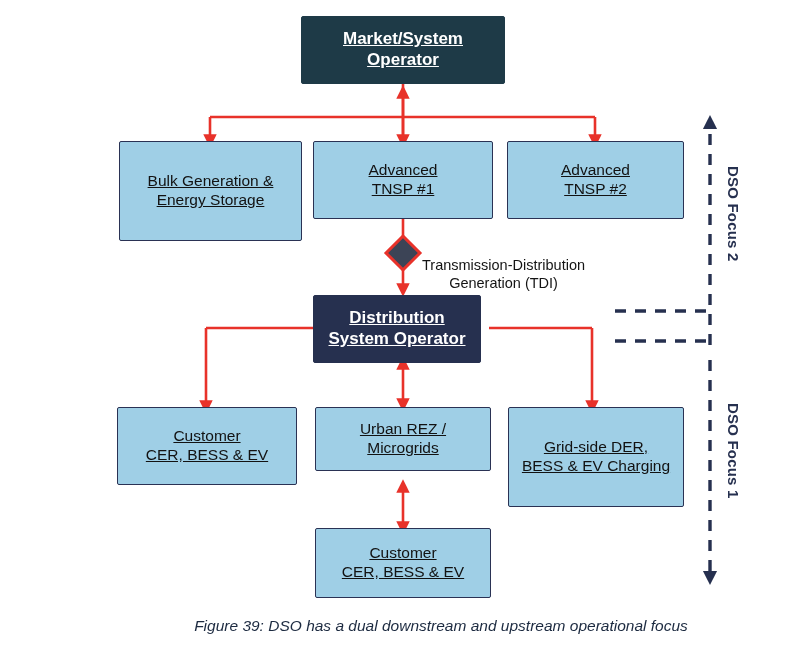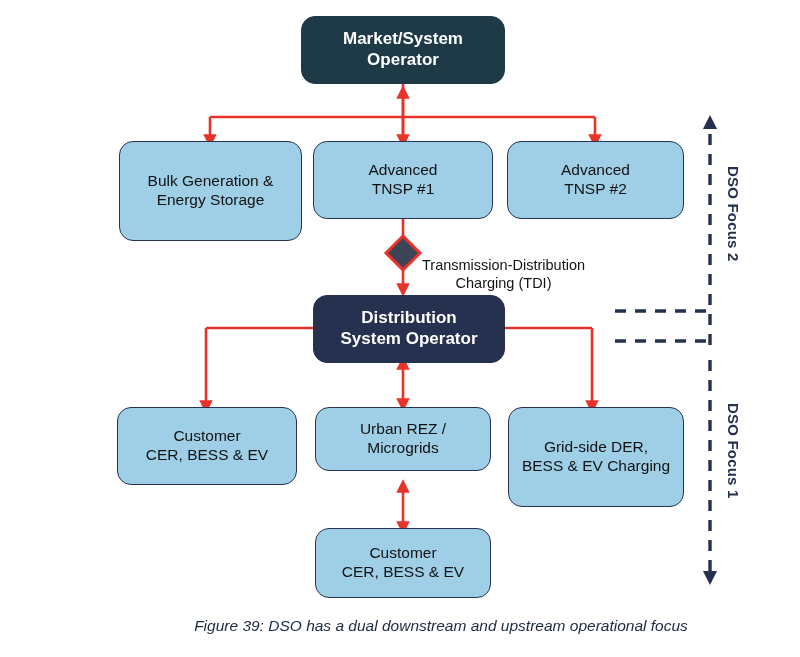--- a/index.html
+++ b/index.html
@@ -26,21 +26,22 @@
     pointer-events: none;
   }
   .node {
     position: absolute;
     box-sizing: border-box;
     display: flex;
     align-items: center;
     justify-content: center;
     text-align: center;
     line-height: 1.22;
-    border-radius: 14px;
+    border-radius: 2px;
+    text-decoration: underline;
   }
   .node-light {
     background: #9fcfe6;
     border: 1.6px solid #2a3254;
     color: #121212;
     font-size: 15.5px;
     font-weight: 400;
   }
   .node-dark-top {
     background: #1e3a47;
@@ -152,24 +153,24 @@
 TNSP #1</span>
   </div>
 
   <div class="node node-light" style="left:507px; top:141px; width:177px; height:78px;">
     <span class="txt">Advanced
 TNSP #2</span>
   </div>
 
   <div class="tdi-label" style="left:422px; top:238px;">
     <span>Transmission-Distribution
-Charging (TDI)</span>
-  </div>
-
-  <div class="node node-dark-dso" style="left:313px; top:295px; width:192px; height:68px;">
+Generation (TDI)</span>
+  </div>
+
+  <div class="node node-dark-dso" style="left:313px; top:295px; width:168px; height:68px;">
     <span class="txt">Distribution
 System Operator</span>
   </div>
 
   <div class="node node-light" style="left:117px; top:407px; width:180px; height:78px;">
     <span class="txt">Customer
 CER, BESS &amp; EV</span>
   </div>
 
   <div class="node node-light" style="left:315px; top:407px; width:176px; height:64px;">

